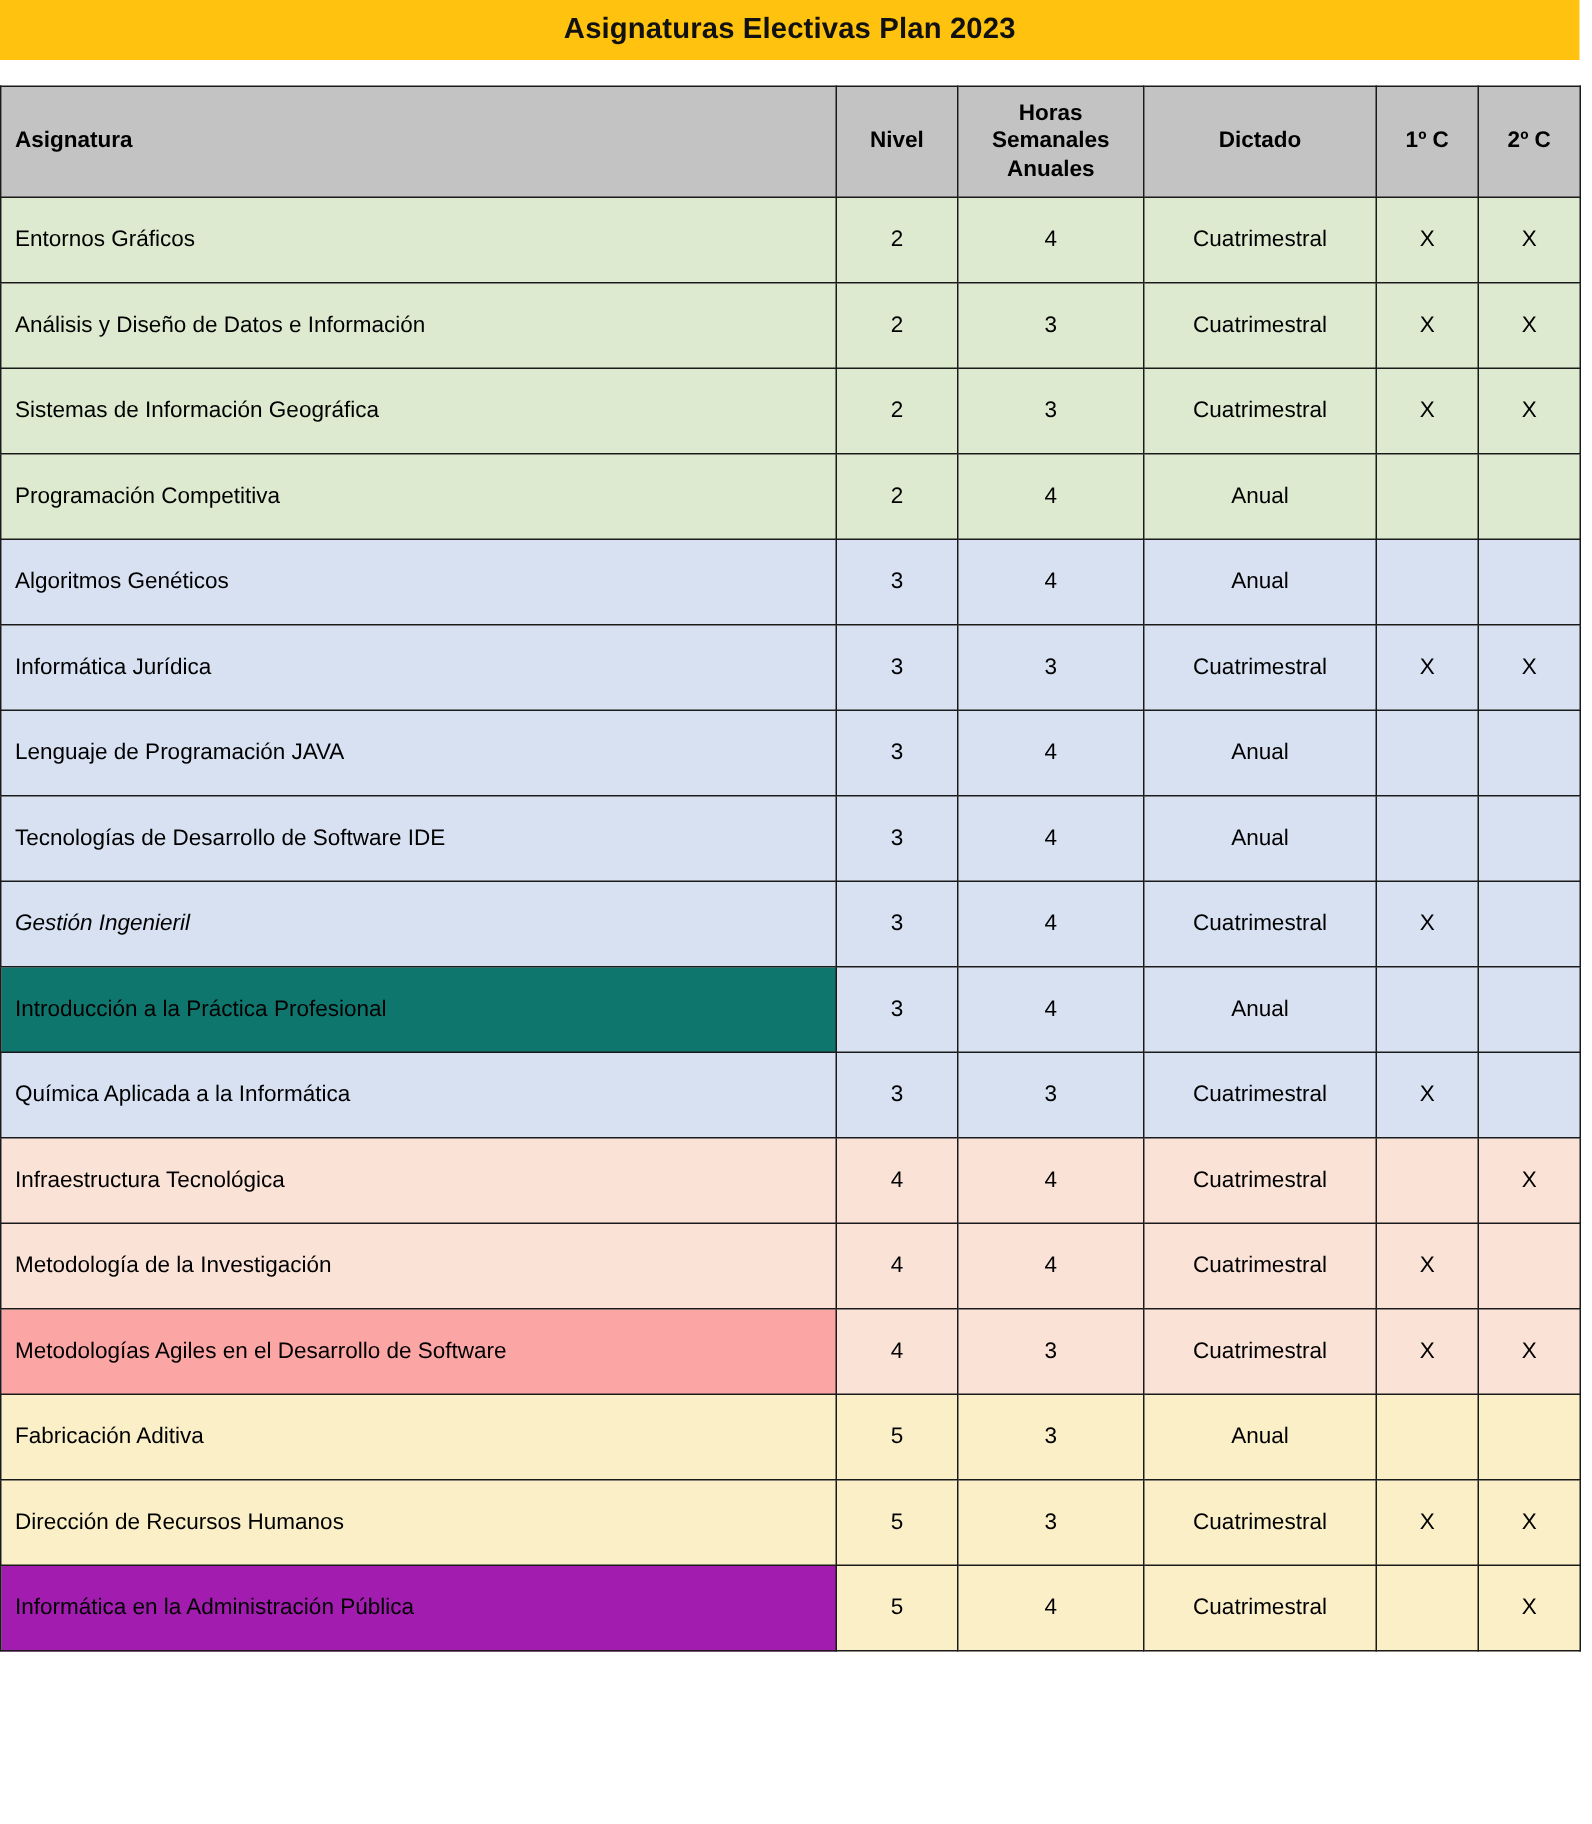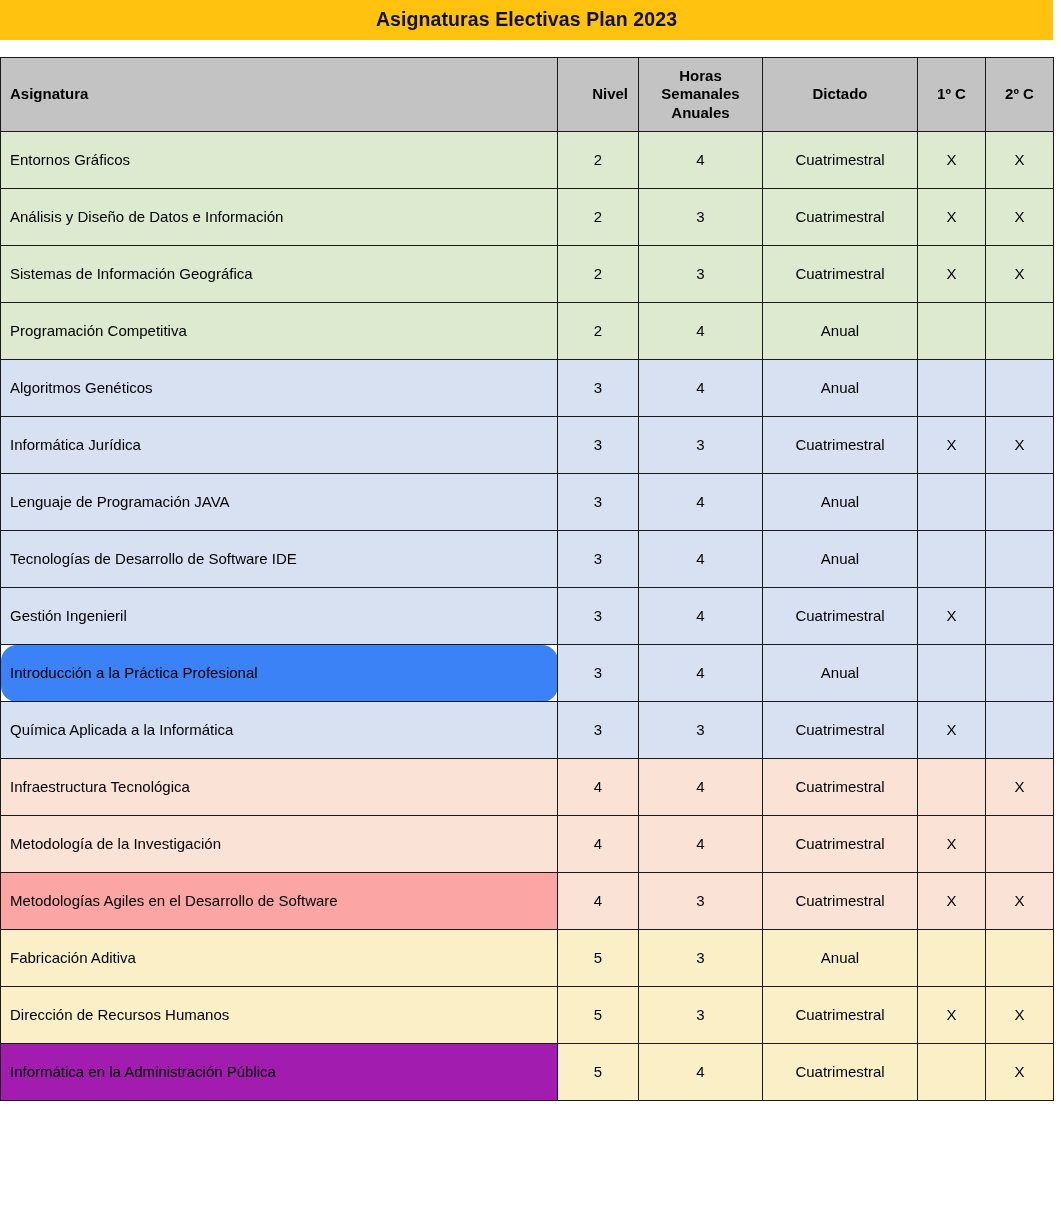--- a/index.html
+++ b/index.html
@@ -124,21 +124,21 @@
       <col class="c-asignatura">
       <col class="c-nivel">
       <col class="c-horas">
       <col class="c-dictado">
       <col class="c-c1">
       <col class="c-c2">
     </colgroup>
     <thead>
       <tr>
         <th class="h-asignatura" style="background: rgb(195, 195, 195);">Asignatura</th>
-        <th style="background: rgb(195, 195, 195); text-align: right;">Nivel</th>
+        <th style="background: rgb(195, 195, 195);">Nivel</th>
         <th style="background: rgb(195, 195, 195);">
           <div>Horas</div>
           <div>Semanales</div>
           <div>Anuales</div>
         </th>
         <th style="background: rgb(195, 195, 195);">Dictado</th>
         <th style="background: rgb(195, 195, 195);">1º C</th>
         <th style="background: rgb(195, 195, 195);">2º C</th>
       </tr>
     </thead>
@@ -201,29 +201,29 @@
         </tr>
         <tr class="band-blue">
           <td class="col-asignatura" style="background: rgb(215, 225, 242);">Tecnologías de Desarrollo de Software IDE</td>
           <td class="col-nivel" style="background: rgb(215, 225, 242);">3</td>
           <td class="col-horas" style="background: rgb(215, 225, 242);">4</td>
           <td class="col-dictado" style="background: rgb(215, 225, 242);">Anual</td>
           <td class="col-c1" style="background: rgb(215, 225, 242);"></td>
           <td class="col-c2" style="background: rgb(215, 225, 242);"></td>
         </tr>
         <tr class="band-blue">
-          <td class="col-asignatura" style="background: rgb(215, 225, 242);">Gestión Ingenieril</td>
+          <td class="col-asignatura" style="background: rgb(215, 225, 242); font-style: italic;">Gestión Ingenieril</td>
           <td class="col-nivel" style="background: rgb(215, 225, 242);">3</td>
           <td class="col-horas" style="background: rgb(215, 225, 242);">4</td>
           <td class="col-dictado" style="background: rgb(215, 225, 242);">Cuatrimestral</td>
           <td class="col-c1" style="background: rgb(215, 225, 242);">X</td>
           <td class="col-c2" style="background: rgb(215, 225, 242);"></td>
         </tr>
         <tr class="band-blue">
-          <td class="col-asignatura" style="background: #3b82f6; border-radius: 16px;">Introducción a la Práctica Profesional</td>
+          <td class="col-asignatura" style="background: #0f766e;">Introducción a la Práctica Profesional</td>
           <td class="col-nivel" style="background: rgb(215, 225, 242);">3</td>
           <td class="col-horas" style="background: rgb(215, 225, 242);">4</td>
           <td class="col-dictado" style="background: rgb(215, 225, 242);">Anual</td>
           <td class="col-c1" style="background: rgb(215, 225, 242);"></td>
           <td class="col-c2" style="background: rgb(215, 225, 242);"></td>
         </tr>
         <tr class="band-blue">
           <td class="col-asignatura" style="background: rgb(215, 225, 242);">Química Aplicada a la Informática</td>
           <td class="col-nivel" style="background: rgb(215, 225, 242);">3</td>
           <td class="col-horas" style="background: rgb(215, 225, 242);">3</td>

